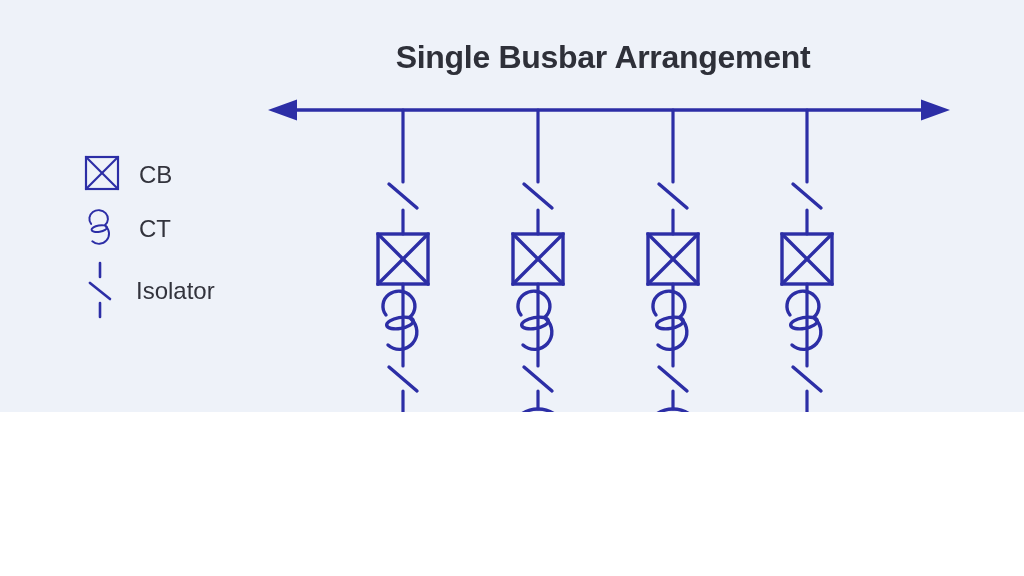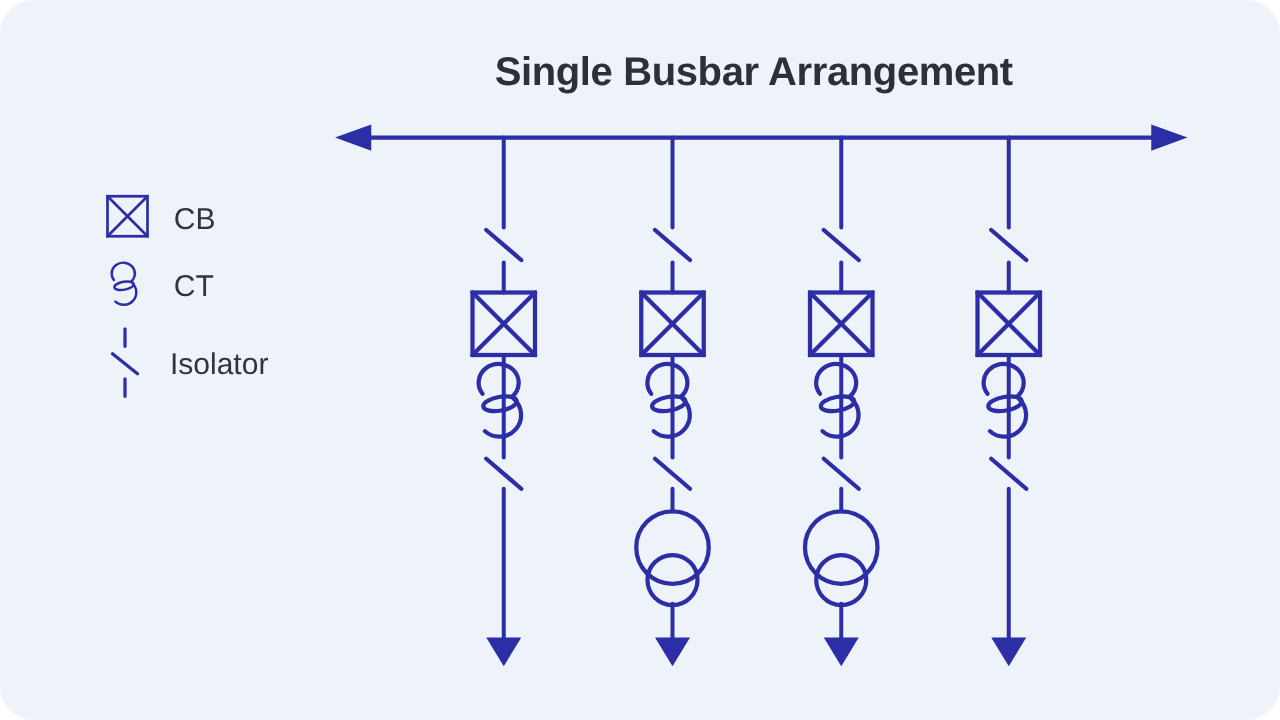--- a/index.html
+++ b/index.html
@@ -1,23 +1,22 @@
 <!DOCTYPE html>
 <html style="--line: #2c2ea6; --title: #2e3039; --label: #32333c; --bg: #eef2f9;"><head>
 <meta charset="utf-8">
 <style>
   html, body { margin: 0; padding: 0; }
   .canvas {
     position: relative;
     width: 1024px;
-    height: 576px;
+    height: 412px;
     background: var(--bg, #eef2f9);
     overflow: hidden;
     font-family: "Liberation Sans", sans-serif;
-    border-radius: 27px;
   }
   svg { display: block; }
   .ln  { stroke: var(--line, #2c2ea6); stroke-width: 3.2; fill: none; stroke-linecap: round; }
   .sym { stroke: var(--line, #2c2ea6); stroke-width: 3.4; fill: none; stroke-linecap: round; }
   .fl  { fill: var(--line, #2c2ea6); stroke: none; }
   text.title {
     font-family: "Liberation Sans", sans-serif;
     font-weight: 700;
     font-size: 32px;
     letter-spacing: -0.3px;

